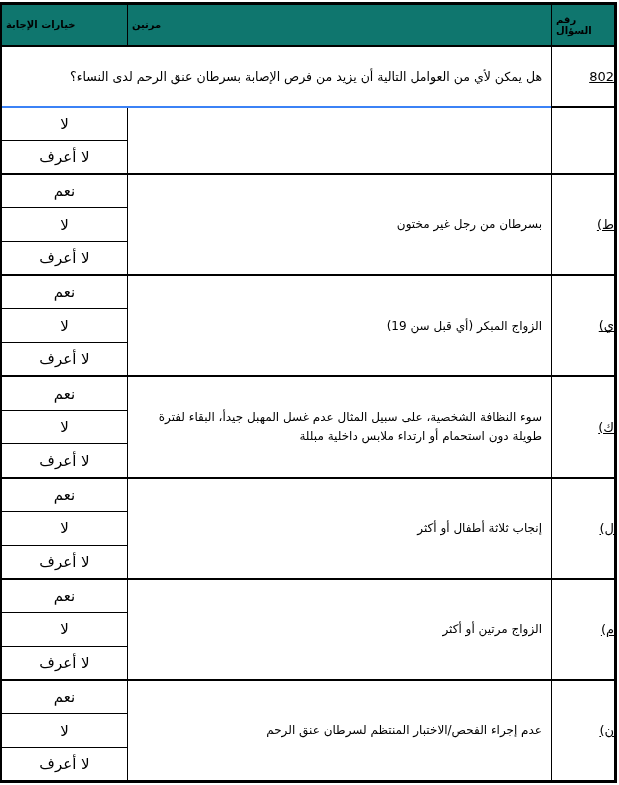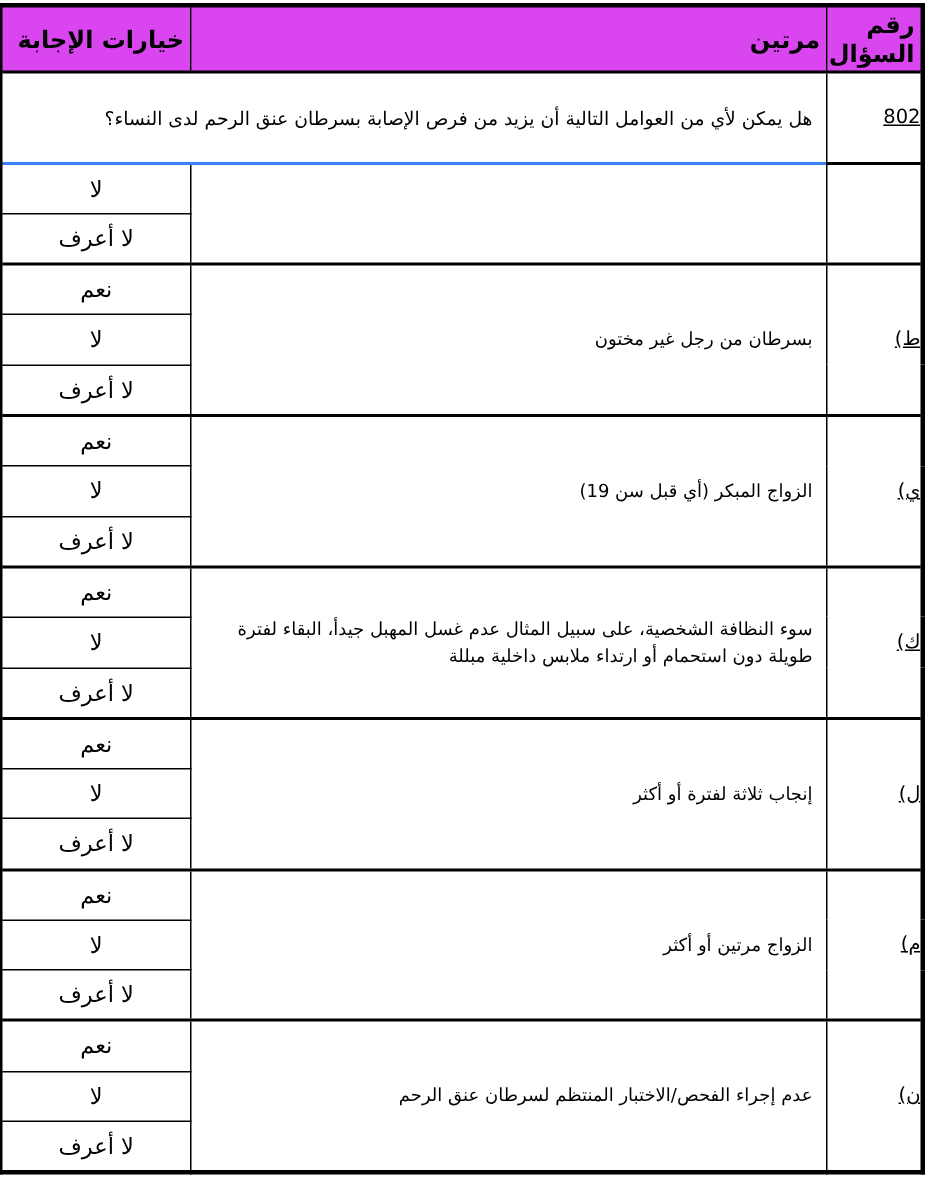--- a/index.html
+++ b/index.html
@@ -22,27 +22,27 @@
     margin: 2px;
     border-collapse: collapse;
     table-layout: fixed;
     border: 3px solid #000000;
   }
   col.c-num { width: 64px; }
   col.c-q   { width: 424px; }
   col.c-opt { width: 127px; }
 
   th {
-    background: #d946ef;
+    background: #0f766e;
     font-weight: bold;
-    font-size: 16px;
+    font-size: 10px;
     color: #000000;
     border: 1px solid #000000;
     border-bottom: 2px solid #000000;
-    text-align: right;
+    text-align: left;
     vertical-align: middle;
     padding: 2px 4px;
   }
   td {
     border: 1px solid #000000;
     font-size: 12px;
     color: #000000;
     vertical-align: middle;
     padding: 0;
     overflow: hidden;
@@ -135,21 +135,21 @@
     </tr>
     <tr class="optrow">
       <td class="opt">لا</td>
     </tr>
     <tr class="optrow">
       <td class="opt">لا أعرف</td>
     </tr>
 
     <tr class="optrow g-top">
       <td class="num" rowspan="3">ل)</td>
-      <td class="qcell" rowspan="3">إنجاب ثلاثة لفترة أو أكثر</td>
+      <td class="qcell" rowspan="3">إنجاب ثلاثة أطفال أو أكثر</td>
       <td class="opt">نعم</td>
     </tr>
     <tr class="optrow">
       <td class="opt">لا</td>
     </tr>
     <tr class="optrow">
       <td class="opt">لا أعرف</td>
     </tr>
 
     <tr class="optrow g-top">

